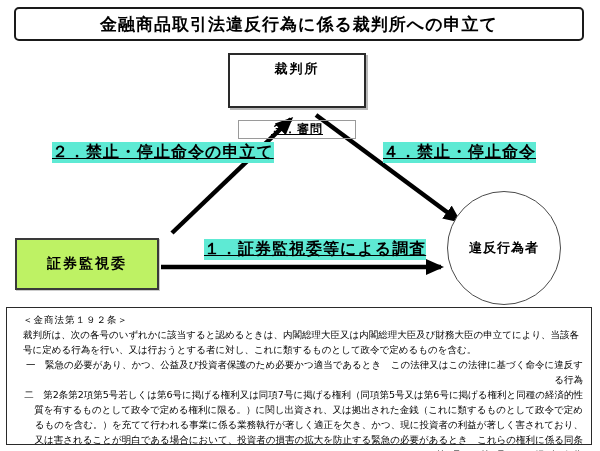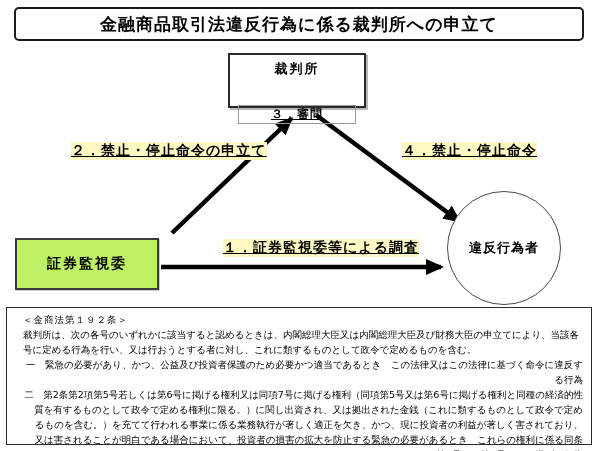--- a/index.html
+++ b/index.html
@@ -17,28 +17,28 @@
 
   .court-box{
     position:absolute;left:228px;top:53px;width:138px;height:55px;
     border:2px solid #2a2a2a;background:#fff;
     box-shadow:2px 2px 0 rgba(0,0,0,0.28);
     display:flex;flex-direction:column;align-items:center;justify-content:flex-start;
     padding-top:5px;box-sizing:border-box;gap:26px;
   }
   .court-label{font-size:13px;font-weight:bold;letter-spacing:2px;}
   .hearing-box{
-    margin-top:1px;width:116px;height:22px;border:1px solid #9a9a9a;
+    margin-top:16px;width:116px;height:22px;border:1px solid #9a9a9a;
     display:flex;align-items:center;justify-content:center;
   }
   .hearing-label{font-size:12px;font-weight:bold;text-decoration:underline;letter-spacing:1px;}
 
   .flow-label{
-    position:absolute;font-size:14px;font-weight:bold;
-    text-decoration:underline;letter-spacing:1px;white-space:nowrap;background:#fef9c3;margin-left:19px;
+    position:absolute;font-size:16px;font-weight:bold;
+    text-decoration:underline;letter-spacing:1px;white-space:nowrap;background:#5eead4;
   }
   .lbl-step2{left:52px;top:142px;}
   .lbl-step4{left:383px;top:142px;}
   .lbl-step1{left:204px;top:239px;}
 
   .commission-box{
     position:absolute;left:15px;top:238px;width:140px;height:48px;
     border:2px solid #3a3a3a;background:#bef264;
     box-shadow:1px 1px 0 rgba(0,0,0,0.2);
     display:flex;align-items:center;justify-content:center;

